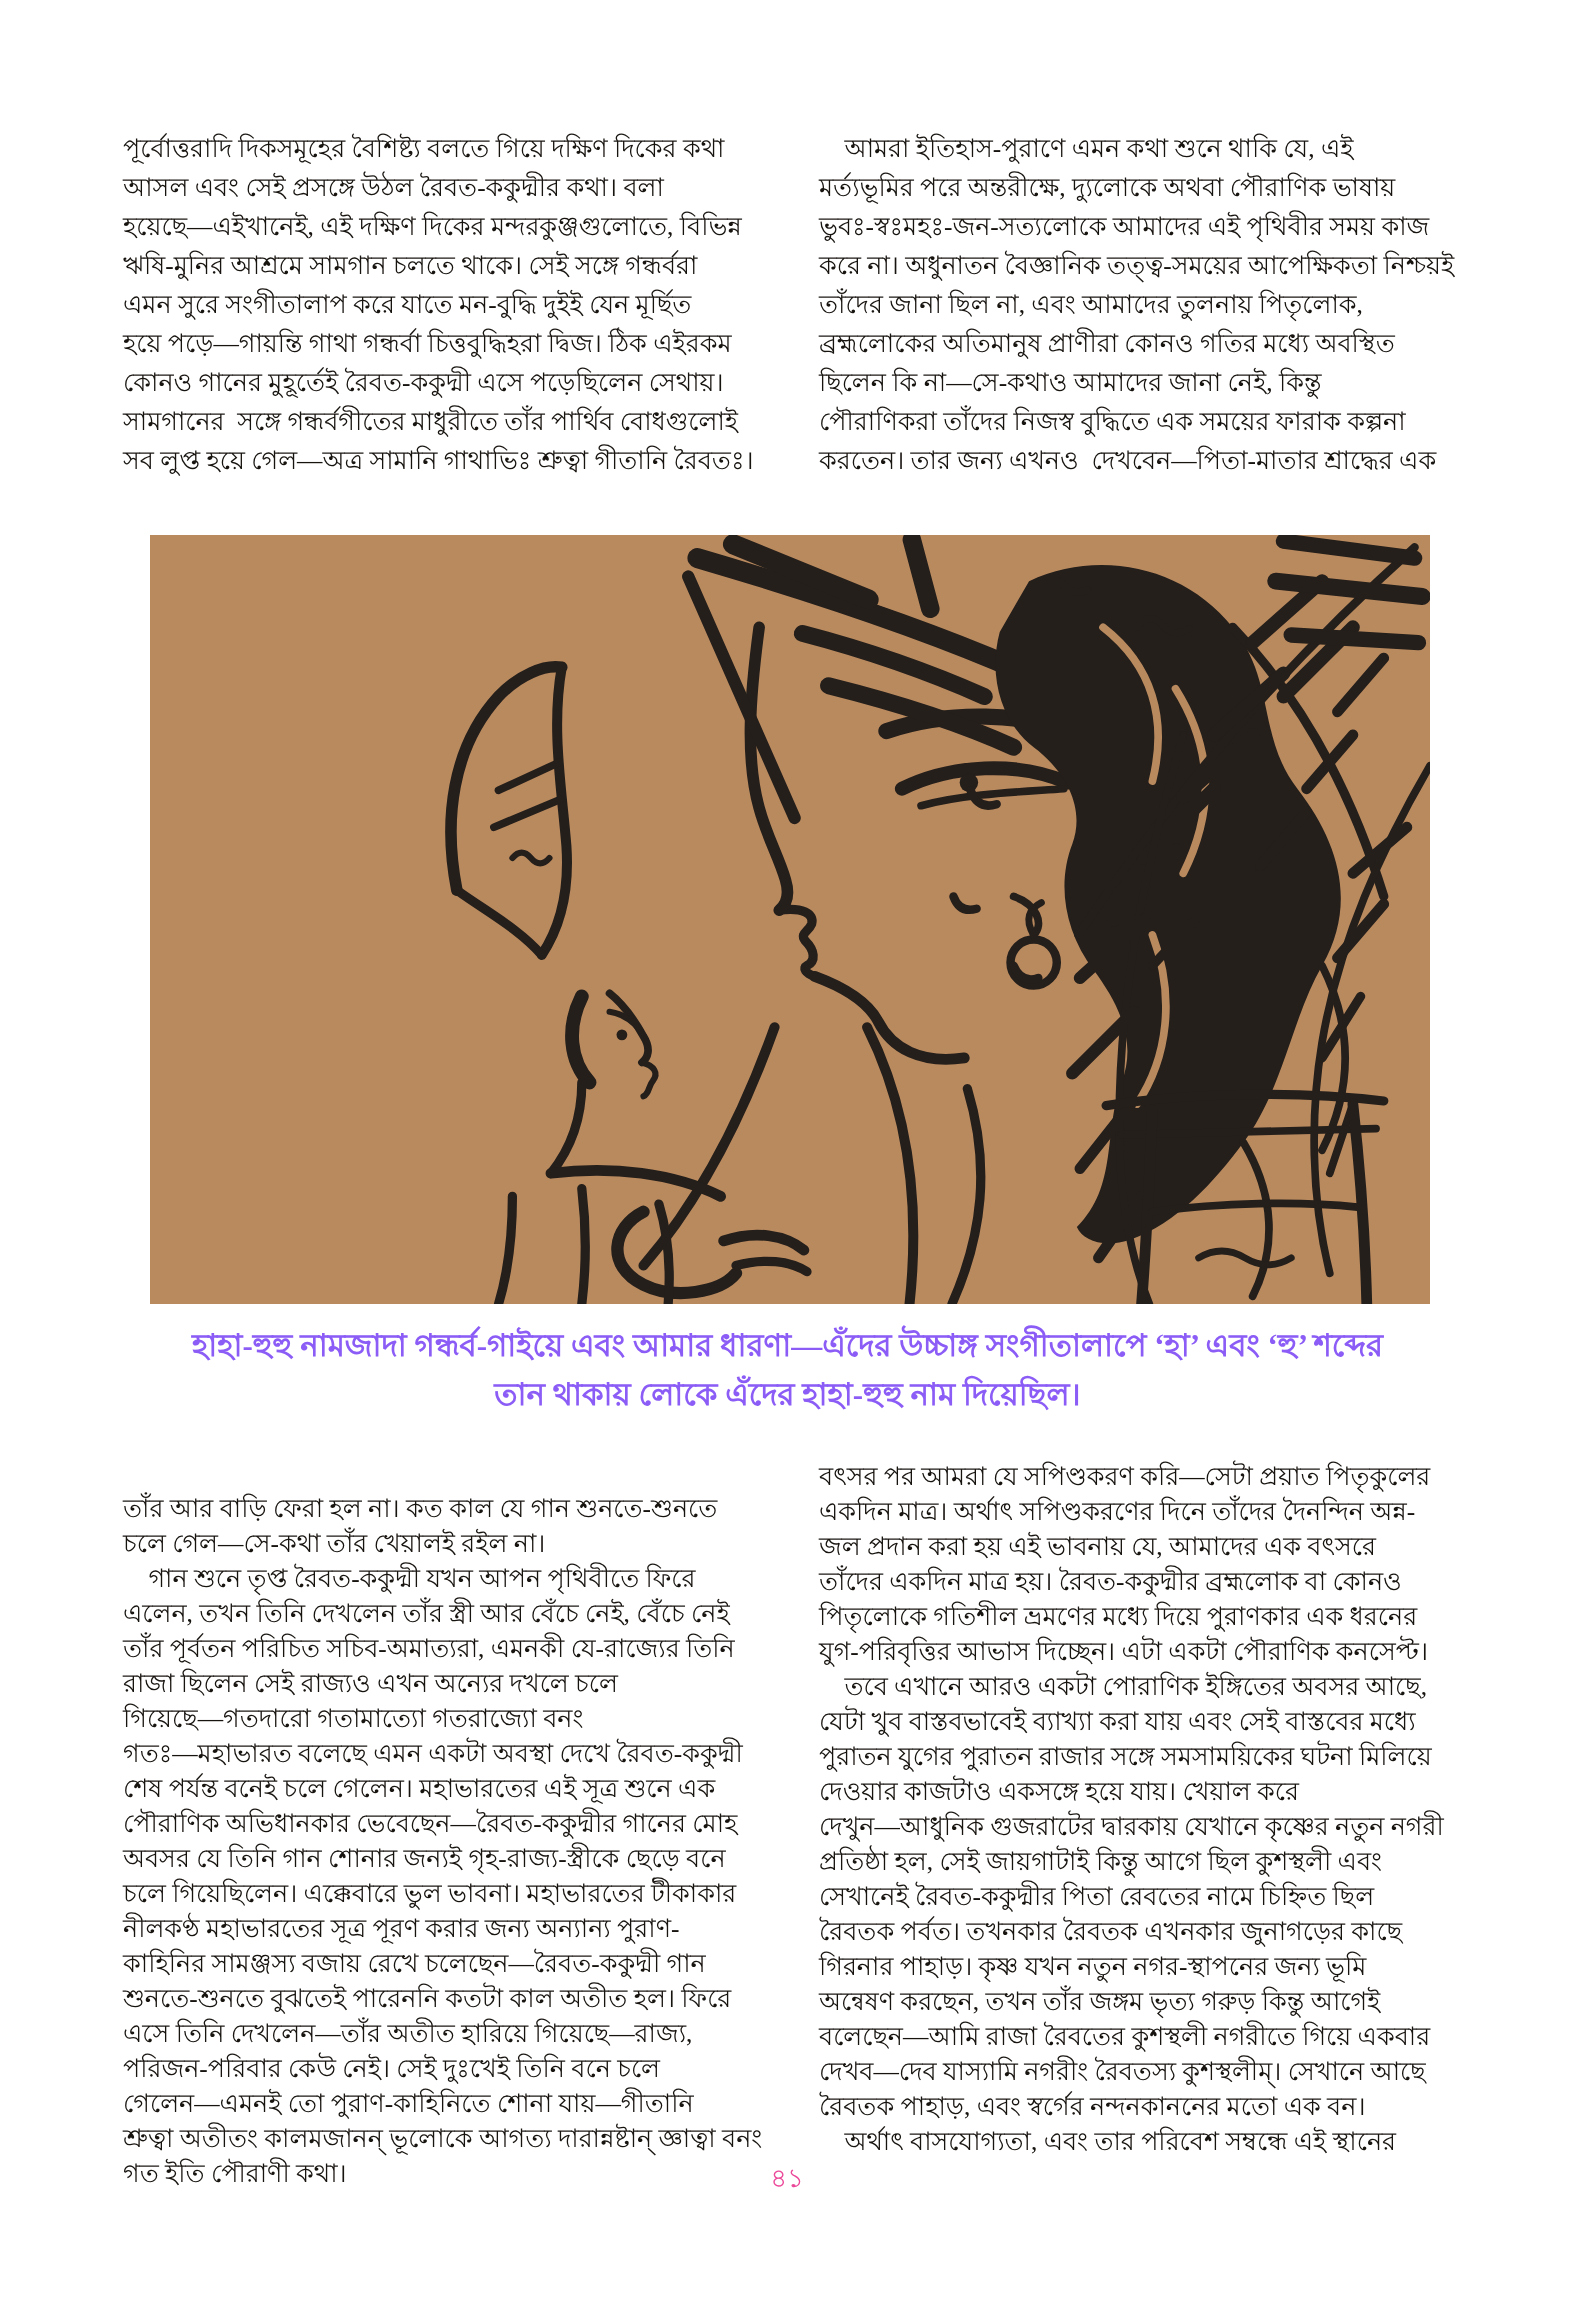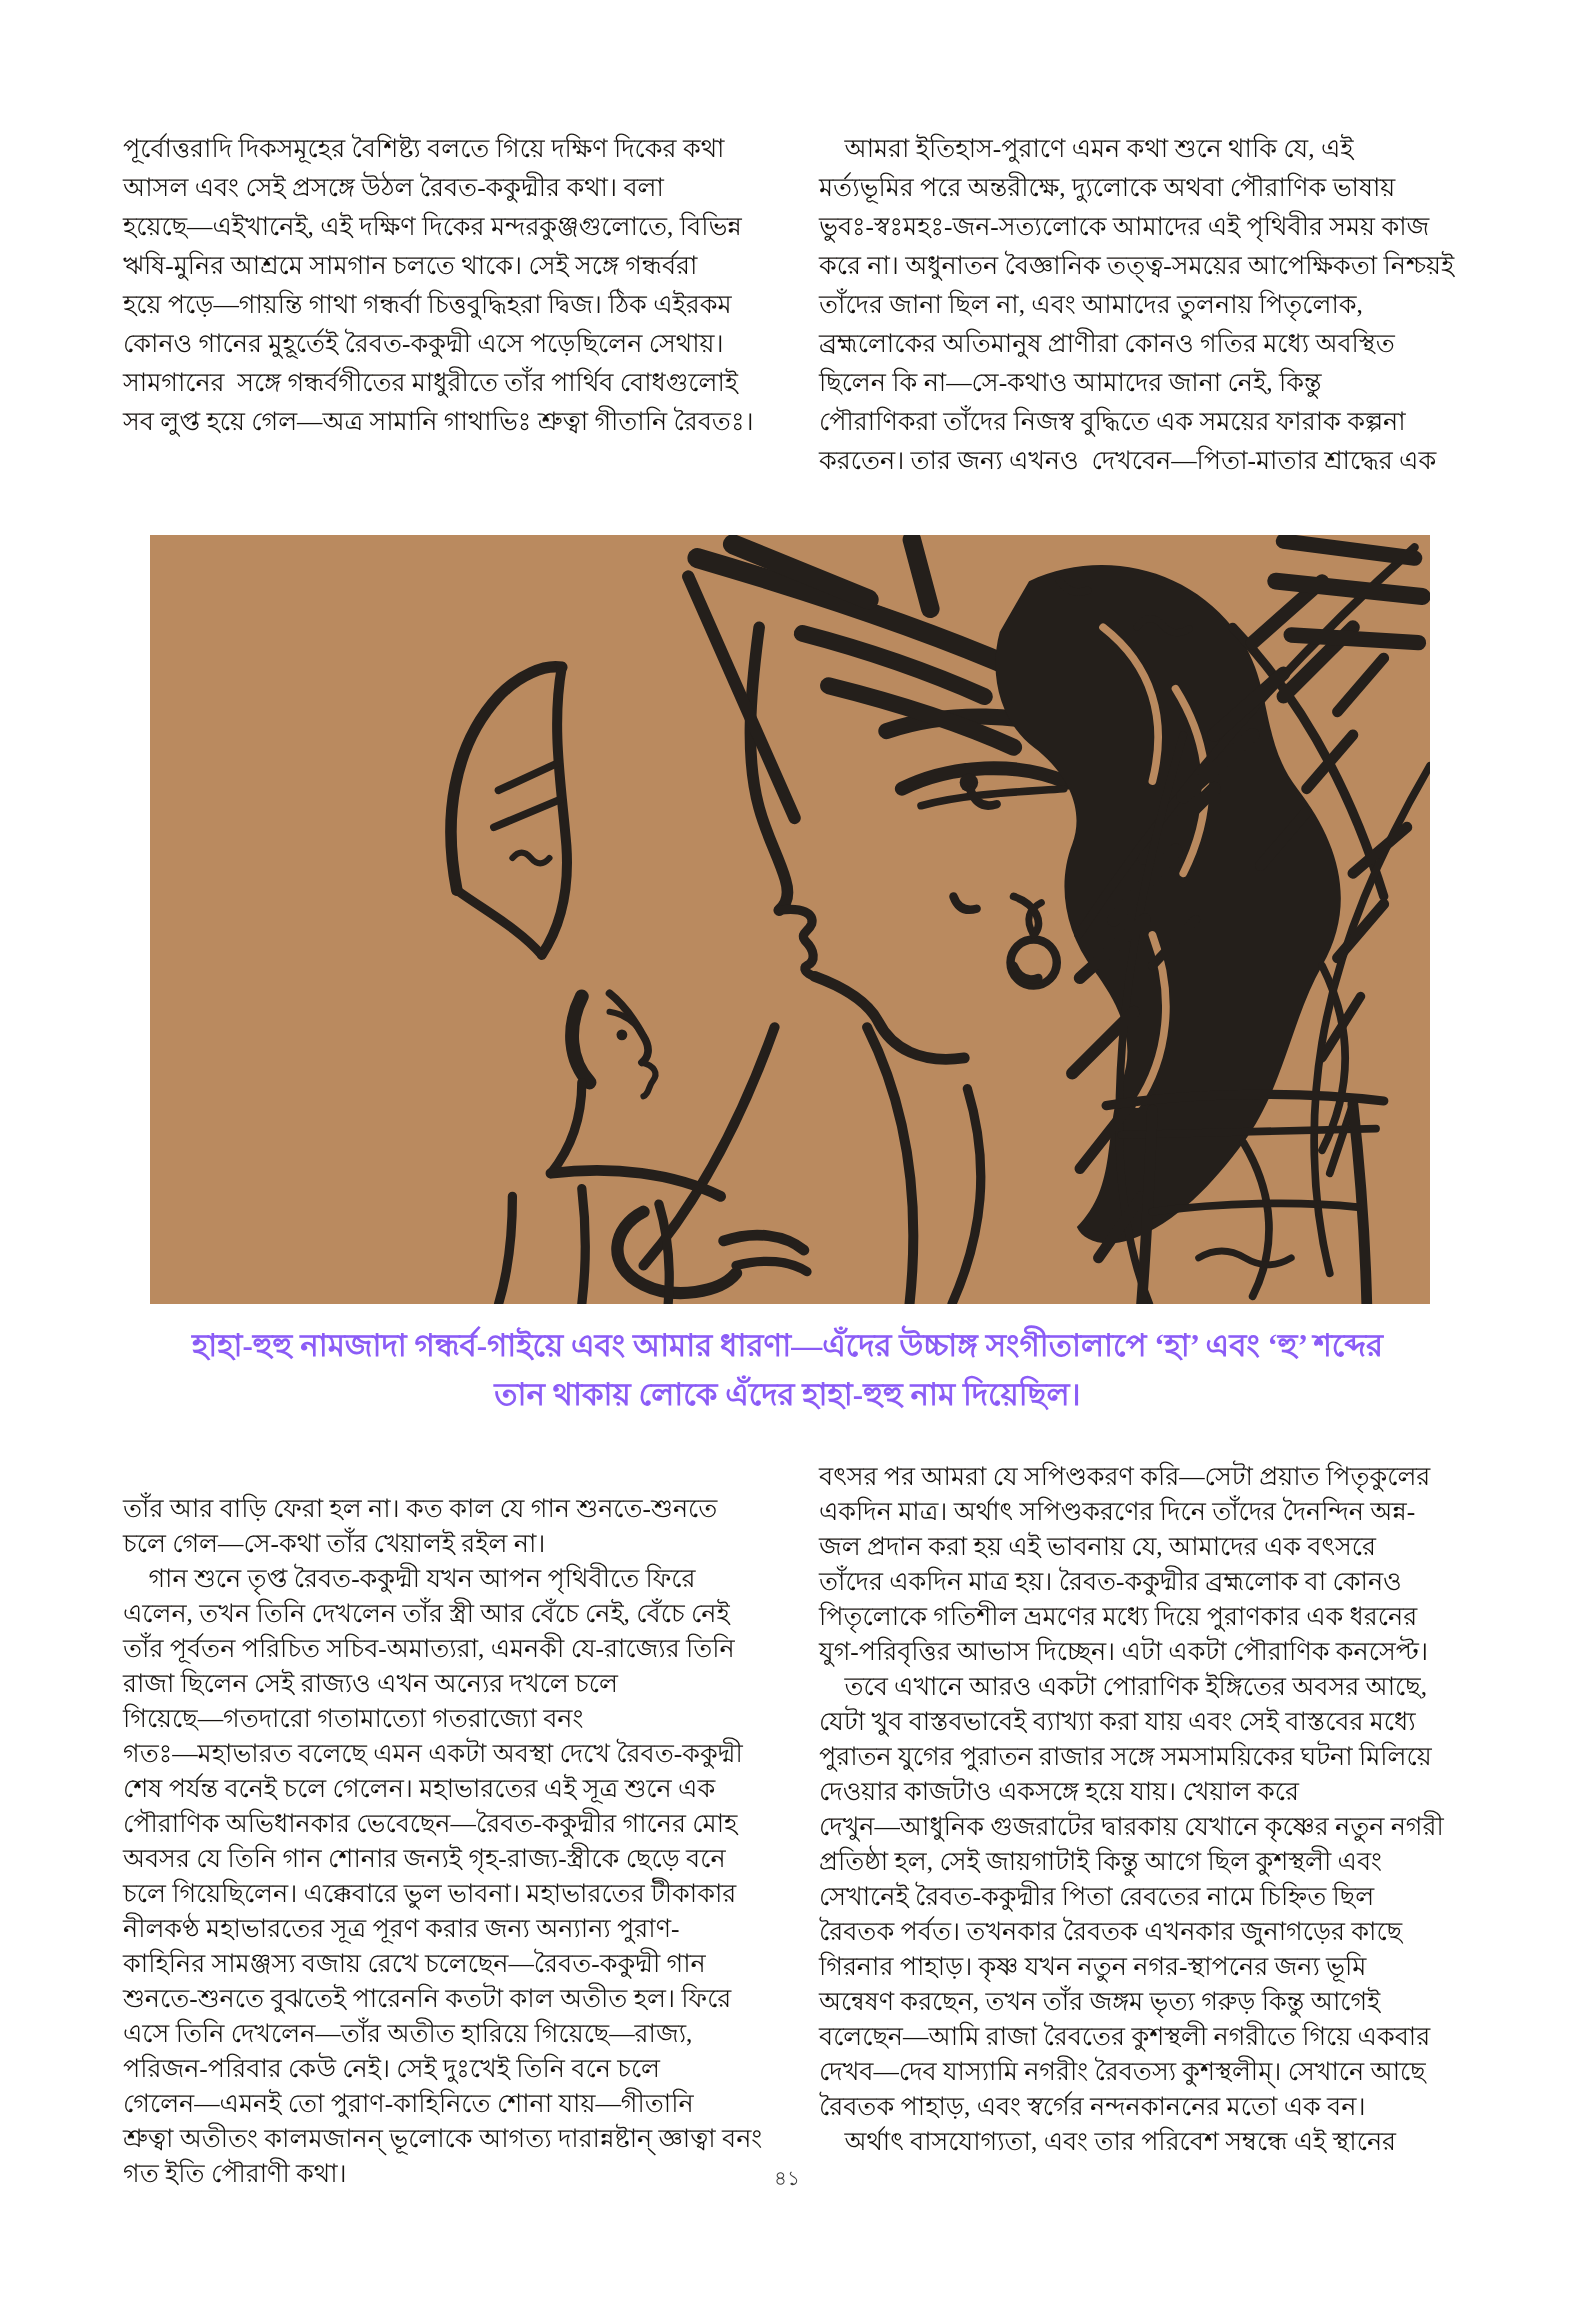--- a/index.html
+++ b/index.html
@@ -13,33 +13,34 @@
   .lh45 .line{height:35px;line-height:35px;}
   .caption{
     position:absolute;left:109px;top:1321px;width:1357px;text-align:center;
     color:#8b5cf6;font-weight:bold;font-size:31px;
   }
   .caption .line{height:49px;line-height:49px;white-space:pre-wrap;}
   .illustration-box{position:absolute;left:150px;top:535px;width:1280px;height:769px;}
   .illustration-box svg{display:block;width:100%;height:100%;}
   .pageno{
     position:absolute;left:0;top:2163px;width:100%;text-align:center;
-    font-size:20px;line-height:31px;color:#404040;
+    font-size:26px;line-height:31px;color:#ec4899;
   }
 </style>
 </head>
 <body>
 
 <div class="page">
 
   <div id="top-left" class="textcol lh50" style="left:123px;top:129px;">
       <div class="line">পূর্বোত্তরাদি দিকসমূহের বৈশিষ্ট্য বলতে গিয়ে দক্ষিণ দিকের কথা</div>
       <div class="line">আসল এবং সেই প্রসঙ্গে উঠল রৈবত-ককুদ্মীর কথা। বলা</div>
       <div class="line">হয়েছে—এইখানেই, এই দক্ষিণ দিকের মন্দরকুঞ্জগুলোতে, বিভিন্ন</div>
       <div class="line">ঋষি-মুনির আশ্রমে সামগান চলতে থাকে। সেই সঙ্গে গন্ধর্বরা</div>
+      <div class="line">এমন সুরে সংগীতালাপ করে যাতে মন-বুদ্ধি দুইই যেন মূর্ছিত</div>
       <div class="line">হয়ে পড়ে—গায়ন্তি গাথা গন্ধর্বা চিত্তবুদ্ধিহরা দ্বিজ। ঠিক এইরকম</div>
       <div class="line">কোনও গানের মুহূর্তেই রৈবত-ককুদ্মী এসে পড়েছিলেন সেথায়।</div>
       <div class="line">সামগানের  সঙ্গে গন্ধর্বগীতের মাধুরীতে তাঁর পার্থিব বোধগুলোই</div>
       <div class="line">সব লুপ্ত হয়ে গেল—অত্র সামানি গাথাভিঃ শ্রুত্বা গীতানি রৈবতঃ।</div>
     </div>
 
   <div id="top-right" class="textcol lh50" style="left:819px;top:129px;">
       <div class="line">    আমরা ইতিহাস-পুরাণে এমন কথা শুনে থাকি যে, এই</div>
       <div class="line">মর্ত্যভূমির পরে অন্তরীক্ষে, দ্যুলোকে অথবা পৌরাণিক ভাষায়</div>
       <div class="line">ভুবঃ-স্বঃমহঃ-জন-সত্যলোকে আমাদের এই পৃথিবীর সময় কাজ</div>

